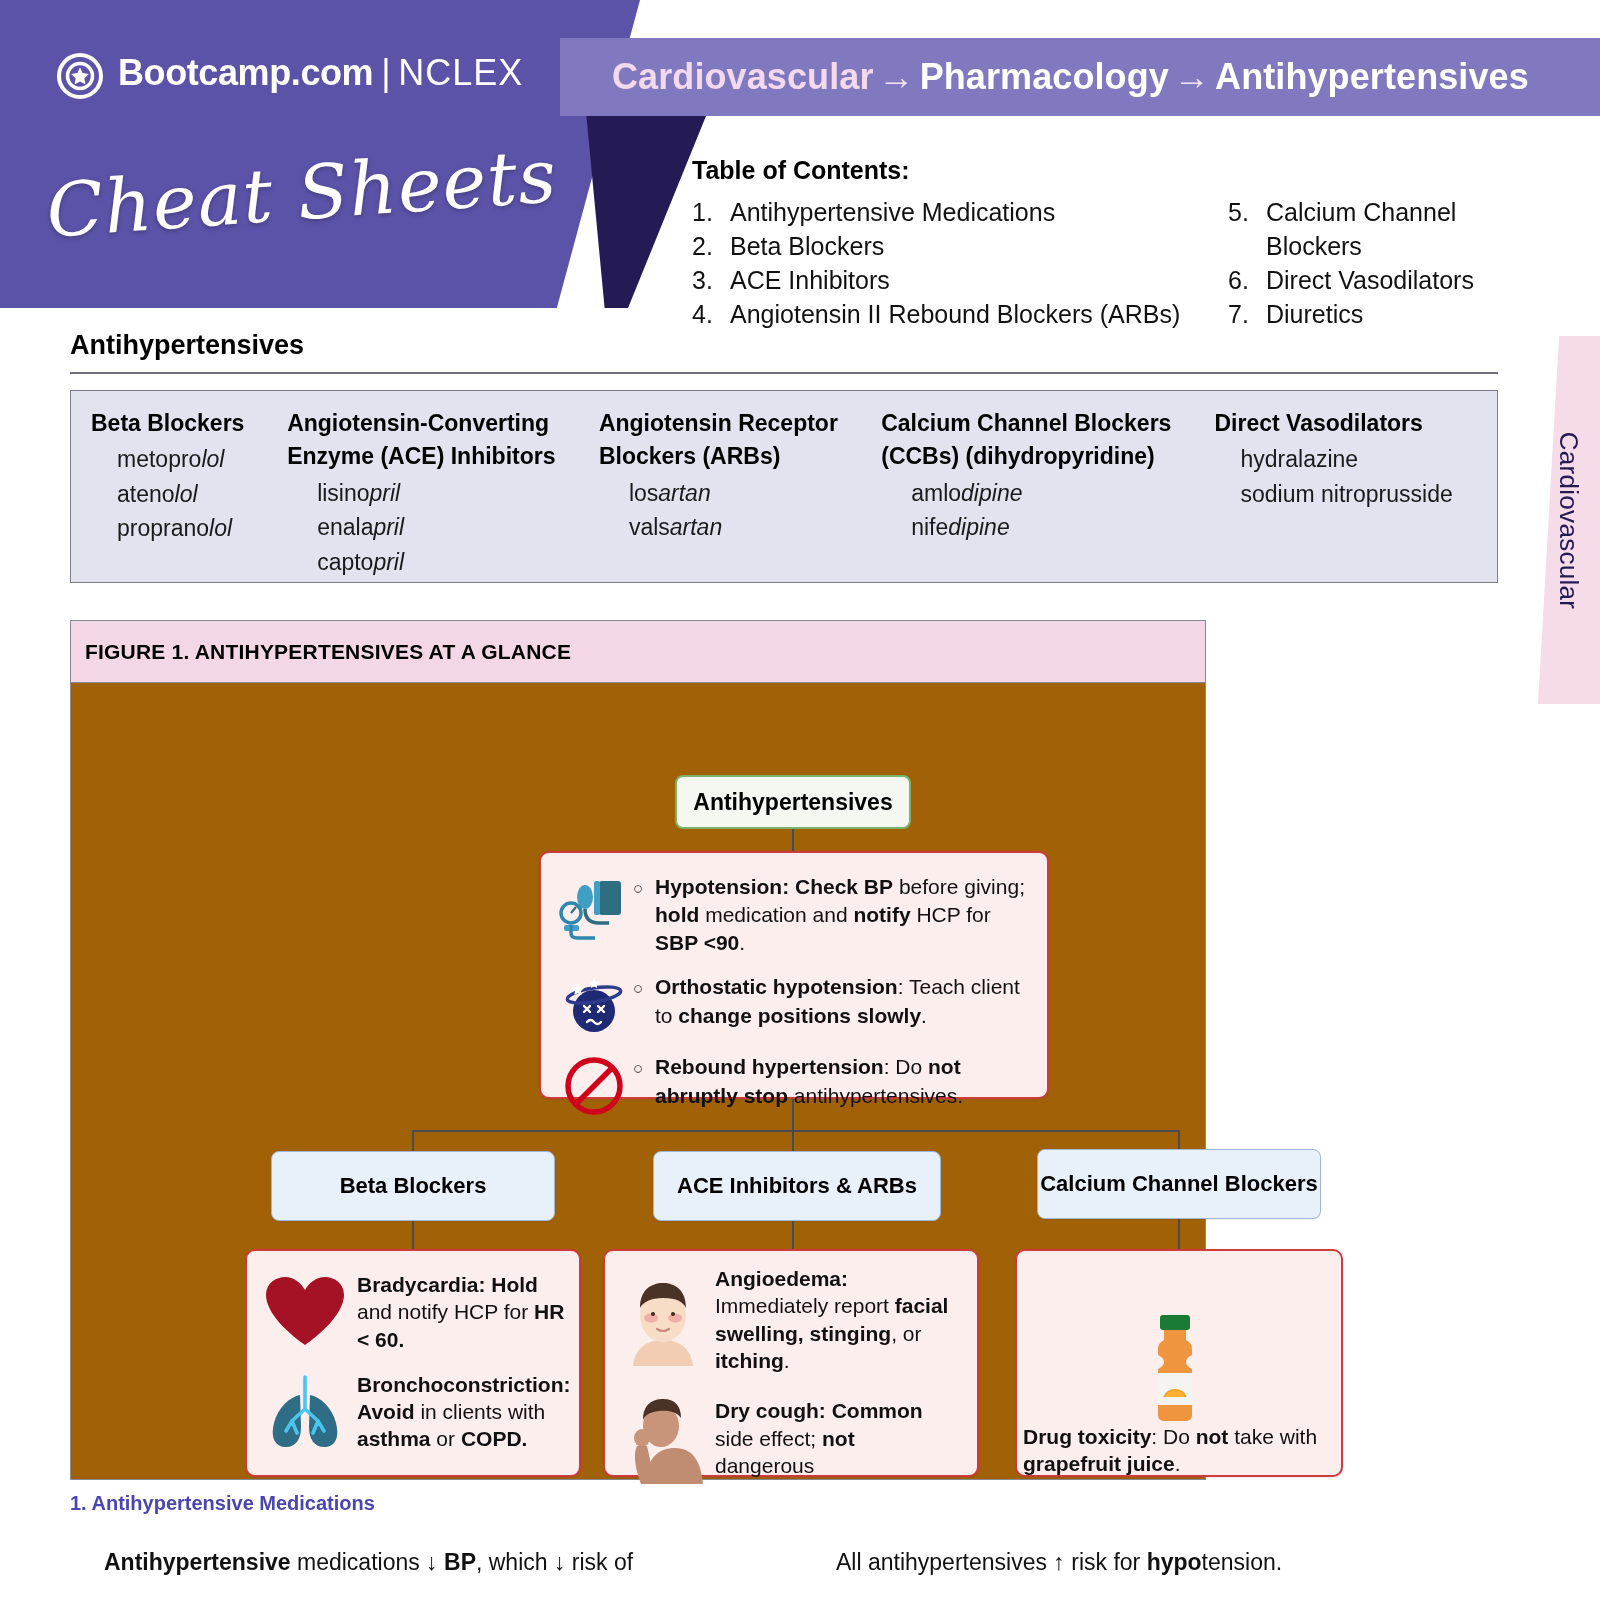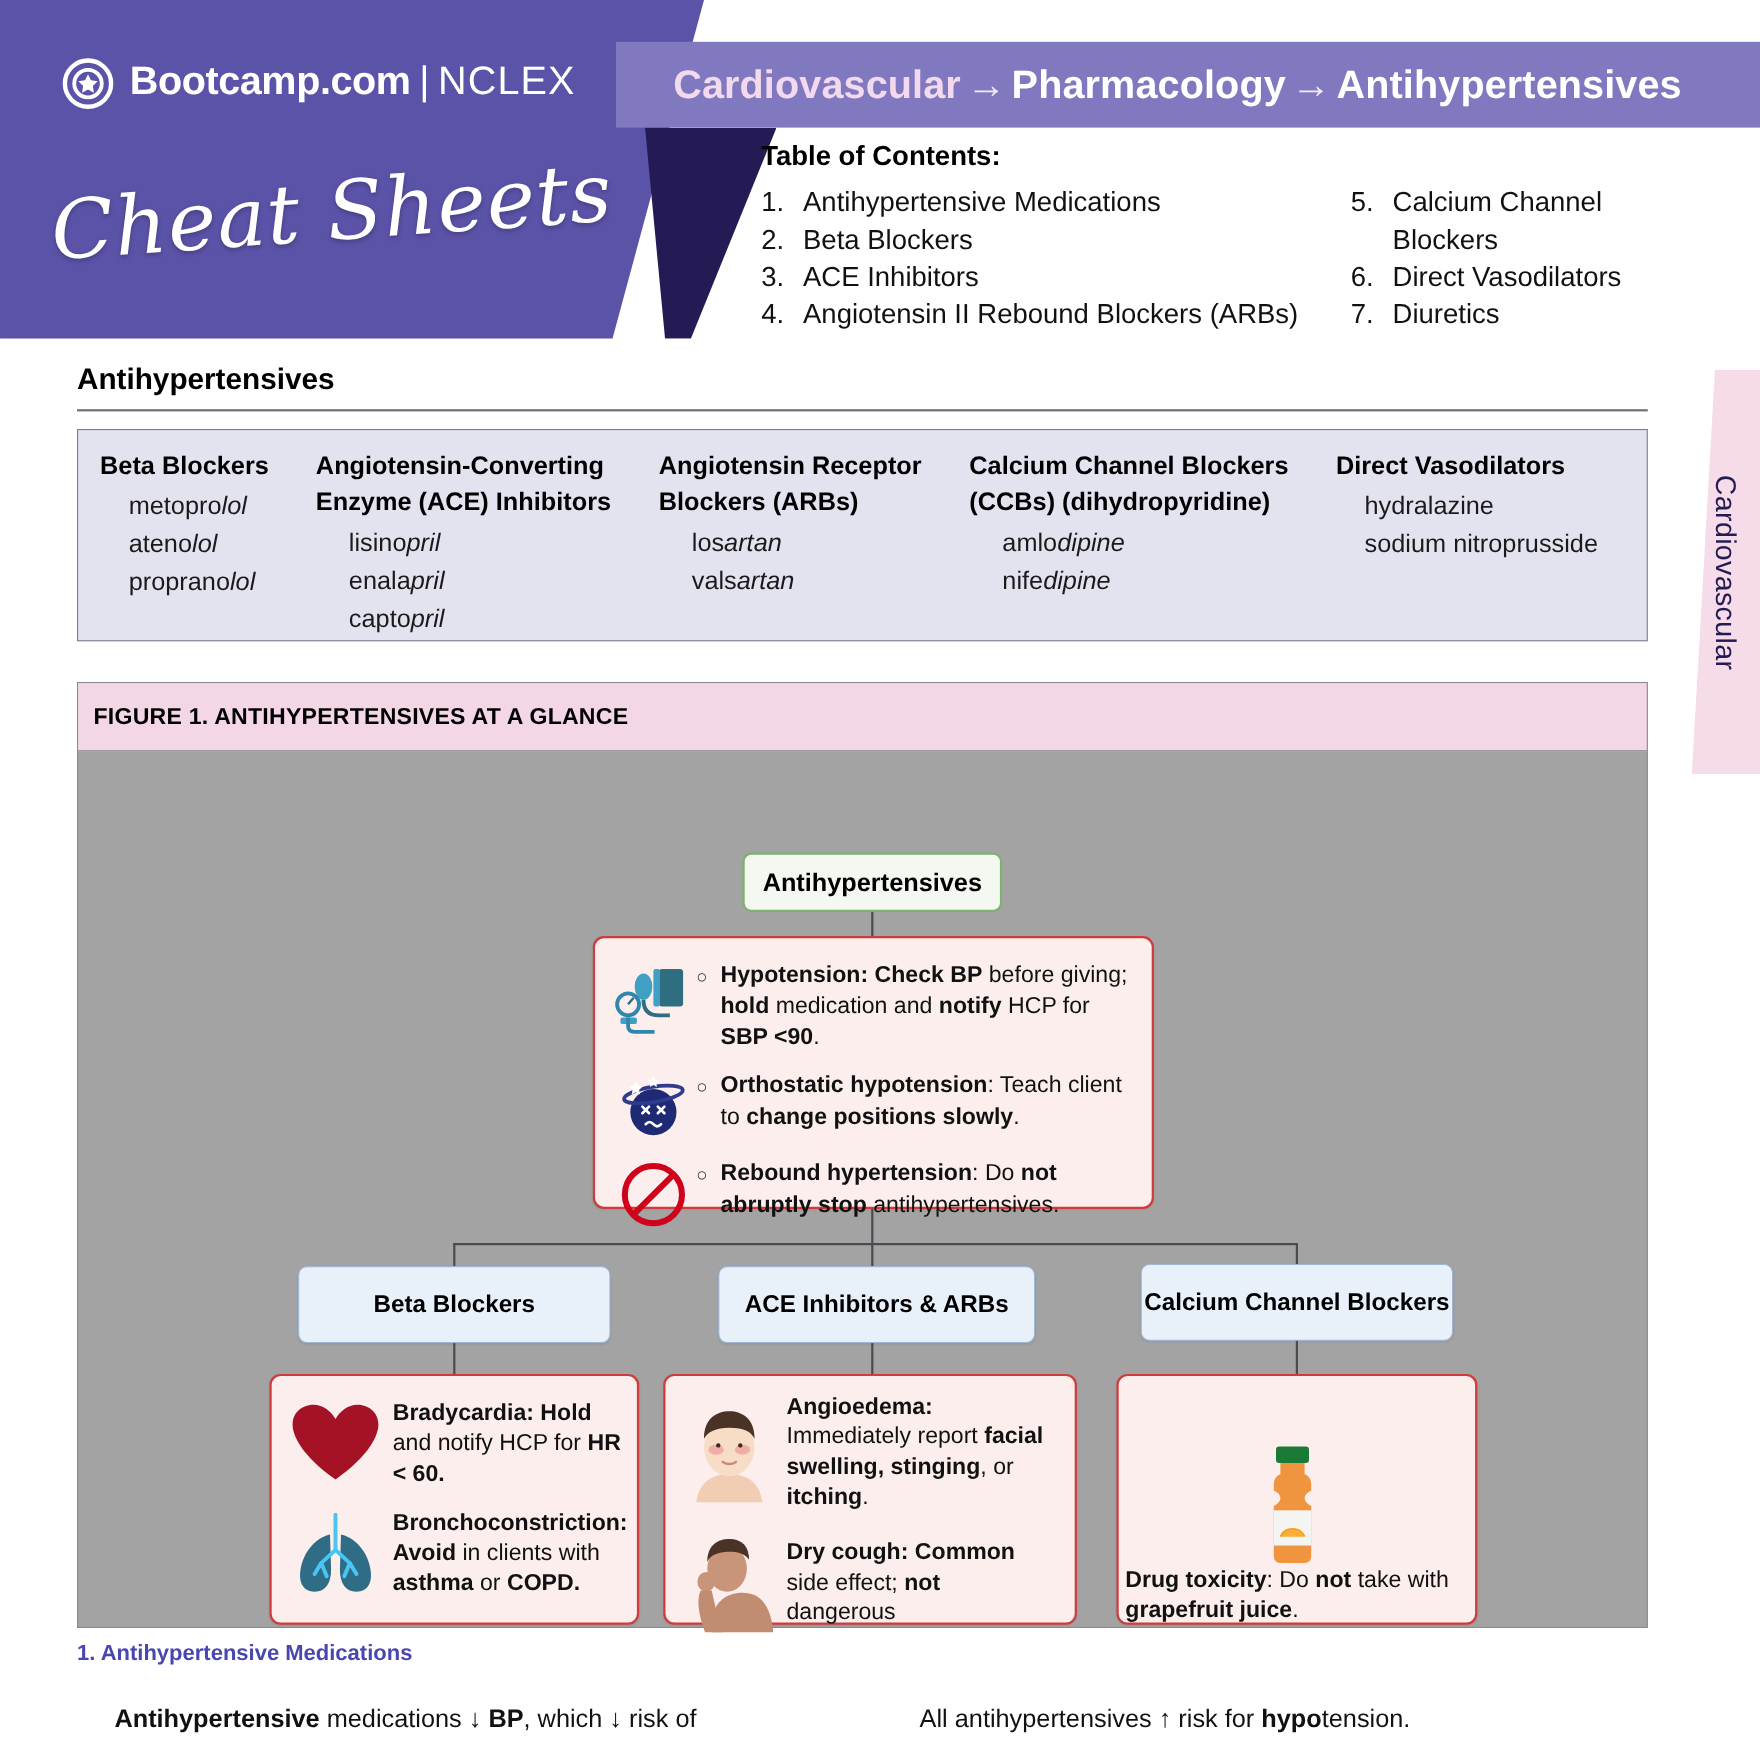--- a/index.html
+++ b/index.html
@@ -46,21 +46,21 @@
     position: absolute; left: 46px; top: 150px;
     font-family: "DejaVu Serif", serif;
     font-style: italic; font-size: 74px; color: #fff;
     letter-spacing: 1px;
     transform: rotate(-4deg);
     text-shadow: 0 2px 5px rgba(0,0,0,.25);
   }
 
   
   .toc { position: absolute; left: 692px; top: 128px; width: 880px; }
-  .toc-title { font-size: 25px; font-weight: 700; color: #000; margin-bottom: 10px; }
+  .toc-title { font-size: 25px; font-weight: 700; color: #000; margin-bottom: 10px; margin-top: 28px; }
   .toc-cols { display: flex; gap: 36px; }
   .toc-col { width: 500px; }
   .toc-col.second { width: 330px; }
   .toc-item { display: flex; font-size: 25px; color: #111; line-height: 1.36; }
   .toc-num { width: 38px; flex: 0 0 38px; }
 
   
   .section-title {
     position: absolute; left: 70px; top: 330px;
     font-size: 27px; font-weight: 700; color: #000;
@@ -83,22 +83,22 @@
   .drug-col.c4 { width: 280px; }
   .drug-head { font-size: 23px; font-weight: 700; color: #000; line-height: 1.45; }
   .drug-list { margin-top: 2px; padding-left: 30px; }
   .drug-col.c0 .drug-list { padding-left: 26px; }
   .drug-col.c4 .drug-list { padding-left: 26px; }
   .drug-item { font-size: 23px; color: #1a1a1a; line-height: 1.5; white-space: nowrap; }
   .drug-item i { font-style: italic; }
 
   
   .figure-frame {
-    position: absolute; left: 70px; top: 620px; width: 1428px; height: 860px;
-    border: 1px solid #8a8a94; background: #a3a3a3;
+    position: absolute; left: 70px; top: 620px; width: 1136px; height: 860px;
+    border: 1px solid #8a8a94; background: #a16207;
   }
   .figure-bar {
     height: 62px; background: #f4d7e7; border-bottom: 1px solid #8a8a94;
     display: flex; align-items: center; padding-left: 14px;
   }
   .figure-bar-title { font-size: 21px; font-weight: 700; color: #000; letter-spacing: .2px; }
 
   .fig-canvas { position: relative; width: 100%; height: 796px; }
 
   

